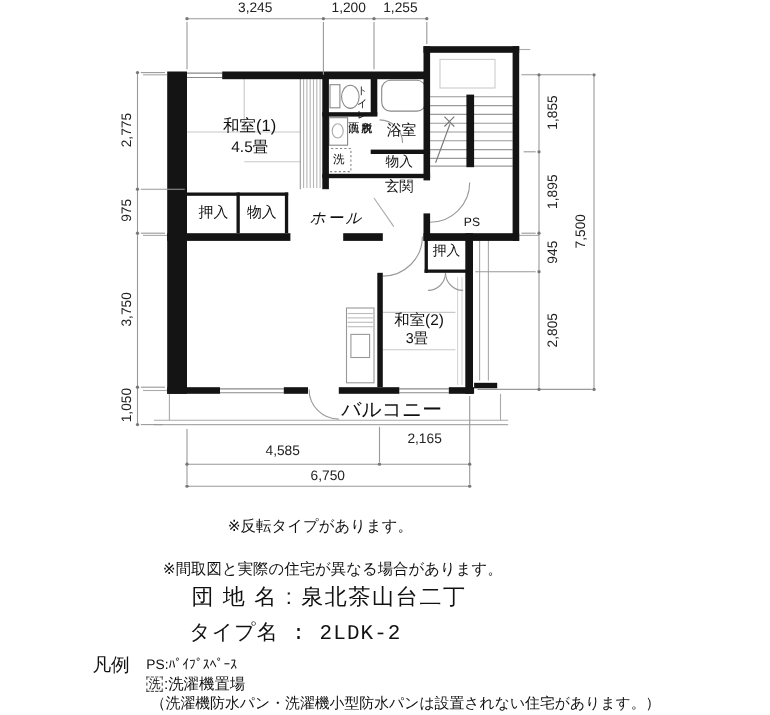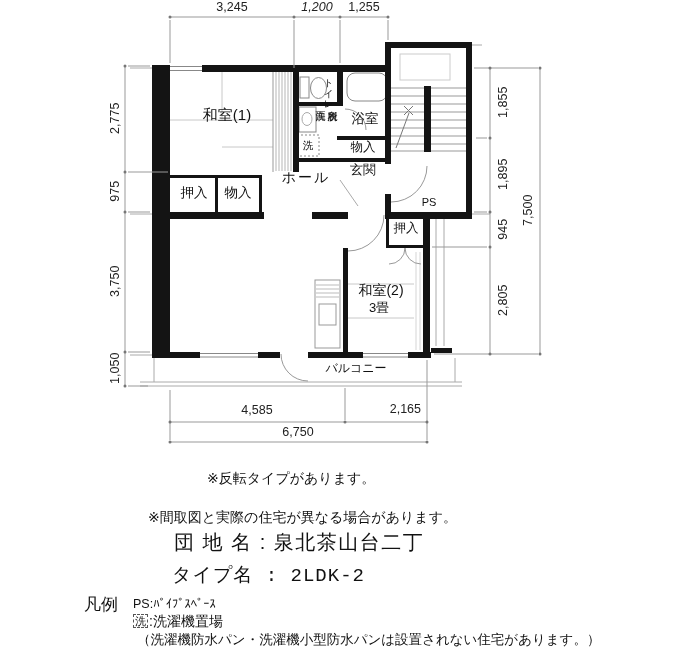--- a/index.html
+++ b/index.html
@@ -179,52 +179,53 @@
         <circle cx="540" cy="354" r="1.5"></circle>
       <circle cx="170" cy="422" r="1.5"></circle>
         <circle cx="345" cy="422" r="1.5"></circle>
       <circle cx="427" cy="422" r="1.5"></circle>
       <circle cx="170" cy="442" r="1.5"></circle>
         <circle cx="427" cy="442" r="1.5"></circle>
     </g>
   </svg>
 
   <div class="lbl" style="left:167px;top:106px;width:120px;font-size:15px;">和室(1)</div>
+  <div class="lbl" style="left:167px;top:125px;width:120px;font-size:14px;">4.5畳</div>
   <div class="lbl" style="left:170px;top:185px;width:48px;font-size:13.5px;">押入</div>
   <div class="lbl" style="left:216px;top:185px;width:44px;font-size:13.5px;">物入</div>
-  <div class="lbl" style="left:268px;top:169px;width:76px;font-size:14px;letter-spacing:2px;">ホール</div>
+  <div class="lbl" style="left:268px;top:190px;width:76px;font-size:14px;letter-spacing:2px;font-style:italic;">ホール</div>
   <div class="lbl vtext" style="left:324px;top:71px;height:34px;font-size:9.5px;">トイレ</div>
   <div class="wash-cols" style="left:315px;top:103px;">
     <span>洗面</span>
     <span>脱衣所</span>
   </div>
   <div class="lbl" style="left:300px;top:139px;width:16px;font-size:10.5px;">洗</div>
   <div class="lbl" style="left:341px;top:111px;width:48px;font-size:13.5px;">浴室</div>
   <div class="lbl" style="left:339px;top:140px;width:48px;font-size:12.5px;">物入</div>
   <div class="lbl" style="left:339px;top:163px;width:48px;font-size:13px;">玄関</div>
   <div class="lbl" style="left:417px;top:196px;width:24px;font-size:11px;">PS</div>
   <div class="lbl" style="left:344px;top:282px;width:74px;font-size:14px;">和室(2)</div>
   <div class="lbl" style="left:344px;top:301px;width:70px;font-size:13px;">3畳</div>
   <div class="lbl" style="left:386px;top:221px;width:40px;font-size:12.5px;">押入</div>
-  <div class="lbl" style="left:310px;top:362px;width:92px;font-size:12px;">バルコニー</div>
+  <div class="lbl" style="left:310px;top:362px;width:92px;font-size:18px;">バルコニー</div>
 
   <div class="dim" style="left:197px;top:1px;width:70px;">3,245</div>
-  <div class="dim" style="left:282px;top:1px;width:70px;font-style:italic;">1,200</div>
+  <div class="dim" style="left:282px;top:1px;width:70px;">1,200</div>
   <div class="dim" style="left:329px;top:1px;width:70px;">1,255</div>
   <div class="dim rot" style="left:89px;top:112px;width:52px;">2,775</div>
   <div class="dim rot" style="left:89px;top:185px;width:52px;">975</div>
   <div class="dim rot" style="left:89px;top:275px;width:52px;">3,750</div>
   <div class="dim rot" style="left:89px;top:362px;width:52px;">1,050</div>
   <div class="dim rot" style="left:477px;top:96px;width:52px;">1,855</div>
   <div class="dim rot" style="left:477px;top:168px;width:52px;">1,895</div>
   <div class="dim rot" style="left:477px;top:223px;width:52px;">945</div>
   <div class="dim rot" style="left:477px;top:294px;width:52px;">2,805</div>
   <div class="dim rot" style="left:502px;top:204px;width:52px;">7,500</div>
   <div class="dim" style="left:222px;top:404px;width:70px;">4,585</div>
-  <div class="dim" style="left:351px;top:403px;width:70px;text-align:right;">2,165</div>
+  <div class="dim" style="left:351px;top:393px;width:70px;">2,165</div>
   <div class="dim" style="left:263px;top:426px;width:70px;">6,750</div>
 
   <div class="note" style="left:207px;top:470px;font-size:14px;">※反転タイプがあります。</div>
   <div class="note" style="left:148px;top:509px;font-size:14px;">※間取図と実際の住宅が異なる場合があります。</div>
   <div class="note" style="left:174px;top:529px;font-size:20px;letter-spacing:1.5px;">団 地 名 : 泉北茶山台二丁</div>
   <div class="note" style="left:172px;top:562px;font-size:19px;letter-spacing:1px;font-family:Liberation Mono, monospace;">タイプ名 : 2LDK-2</div>
 
   <div class="note" style="left:84px;top:593px;font-size:17px;">凡例</div>
   <div class="note" style="left:133px;top:597px;font-size:12.5px;text-align:center;">PS:ﾊﾟｲﾌﾟｽﾍﾟｰｽ</div>
   <div class="note" style="left:133px;top:613px;font-size:14px;">

